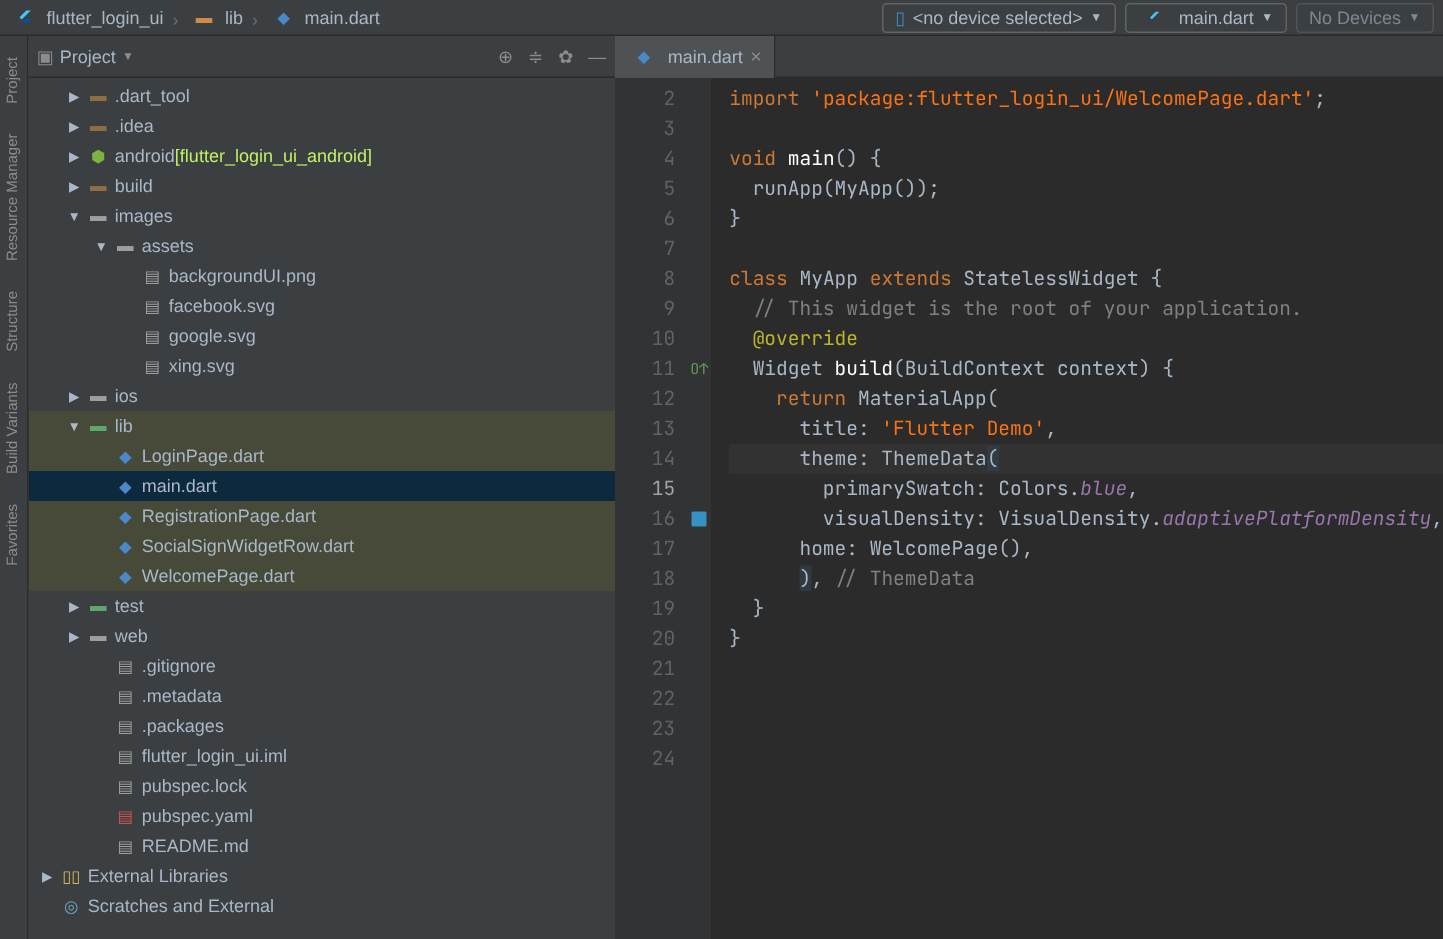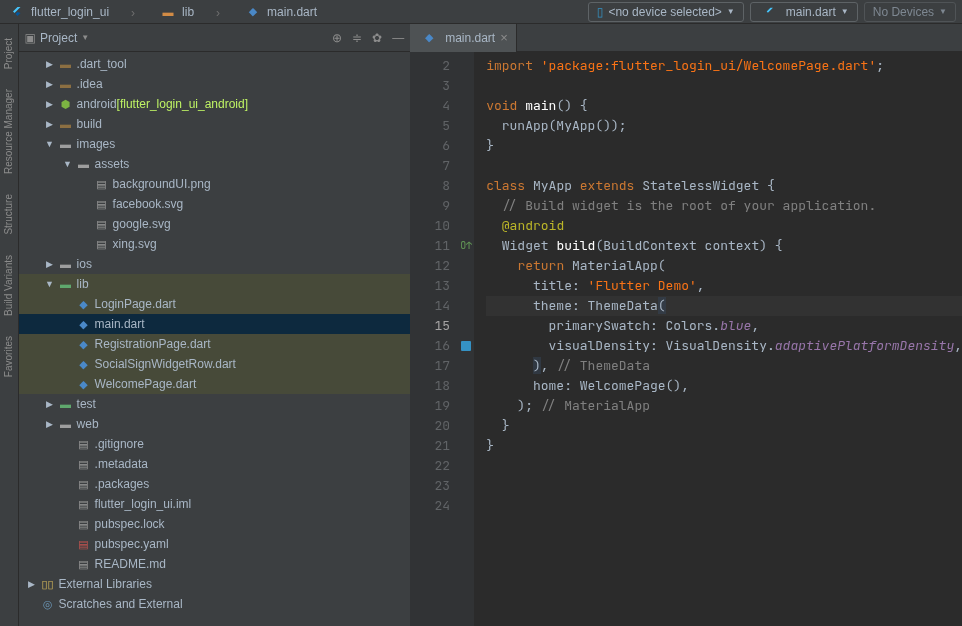--- a/index.html
+++ b/index.html
@@ -1,18 +1,18 @@
 <!DOCTYPE html>
 <html><head>
   <meta charset="utf-8">
   <style>
     *{margin:0;padding:0;box-sizing:border-box}
     body{background:#2b2b2b;font-family:"Segoe UI",Arial,sans-serif;font-size:12px;color:#a9b7c6;width:962px;height:626px;overflow:hidden}
     .topbar{height:24px;background:#3c3f41;display:flex;align-items:center;padding:0 6px;border-bottom:1px solid #2b2b2b;justify-content:space-between}
-    .breadcrumbs{display:flex;align-items:flex-end;gap:20px}
+    .breadcrumbs{display:flex;align-items:flex-end;gap:4px}
     .bc-item{display:flex;align-items:center;gap:3px;color:#a9b7c6}
     .bc-sep{color:#6e6e6e;margin:0 2px}
     .top-right{display:flex;gap:6px;align-items:center}
     .device-sel{background:#3c3f41;border:1px solid #5e6366;border-radius:3px;padding:2px 8px;display:flex;align-items:center;gap:5px;height:20px}
     .device-sel.config{border:1px solid #5e6366}
     .device-sel.info{border:1px solid #5e6366}
     .main{display:flex;height:602px}
     .left-gutter{width:20px;background:#3c3f41;border-right:1px solid #2b2b2b;display:flex;flex-direction:column;align-items:center;padding-top:4px}
     .gutter-text{writing-mode:vertical-rl;transform:rotate(180deg);font-size:10px;color:#8c8c8c;margin:10px 0;cursor:pointer}
     .project-panel{width:424px;background:#3c3f41;display:flex;flex-direction:column}
@@ -365,31 +365,30 @@
           <div class="mark"></div>
         </div>
       <div class="code" id="code">
           <div class="cl"><span class="kw">import</span> <span class="str">'package:flutter_login_ui/WelcomePage.dart'</span>;</div>
           <div class="cl"></div>
           <div class="cl"><span class="kw">void</span> <span class="fn">main</span>() {</div>
           <div class="cl">  runApp(MyApp());</div>
           <div class="cl">}</div>
           <div class="cl"></div>
           <div class="cl"><span class="kw">class</span> MyApp <span class="kw">extends</span> StatelessWidget {</div>
-          <div class="cl">  <span class="com">// Build widget is the root of your application.</span></div>
-          <div class="cl">  <span class="anno">@android</span></div>
+          <div class="cl">  <span class="com">// This widget is the root of your application.</span></div>
+          <div class="cl">  <span class="anno">@override</span></div>
           <div class="cl">  Widget <span class="fn">build</span>(BuildContext context) {</div>
           <div class="cl">    <span class="kw">return</span> MaterialApp(</div>
           <div class="cl">      title: <span class="str">'Flutter Demo'</span>,</div>
           <div class="cl" style="background: rgb(50, 50, 50);">      theme: ThemeData<span class="hi-blue">(</span></div>
           <div class="cl">        primarySwatch: Colors.<span class="field">blue</span>,</div>
           <div class="cl">        visualDensity: VisualDensity.<span class="field">adaptivePlatformDensity</span>,</div>
+          <div class="cl">      home: WelcomePage(),</div>
           <div class="cl">      <span class="hi-blue">)</span>, <span class="com">// ThemeData</span></div>
-          <div class="cl">      home: WelcomePage(),</div>
-          <div class="cl">    ); <span class="com">// MaterialApp</span></div>
           <div class="cl">  }</div>
           <div class="cl">}</div>
           <div class="cl"></div>
           <div class="cl"></div>
         </div>
     </div>
   </div>
 </div>
 
 </body></html>

